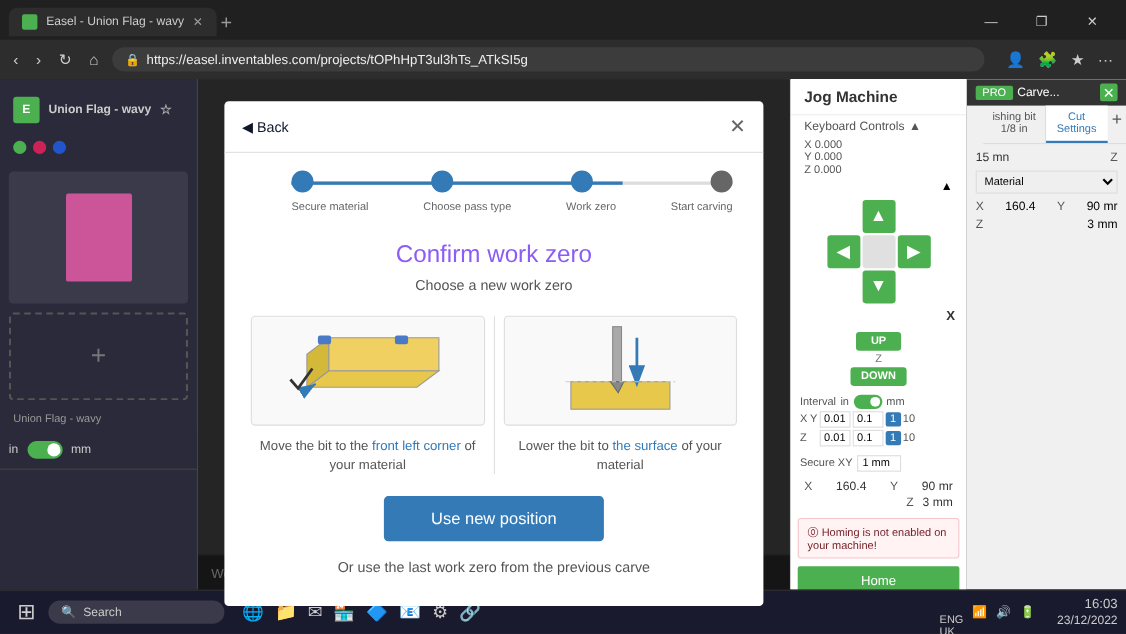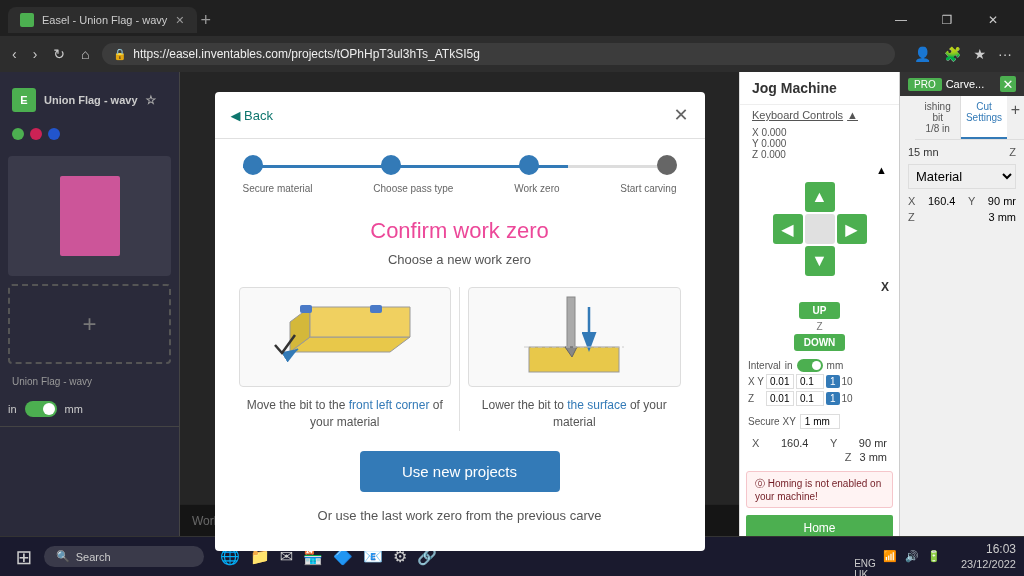--- a/index.html
+++ b/index.html
@@ -41,36 +41,36 @@
     .toggle-knob { width: 12px; height: 12px; background: #fff; border-radius: 50%; position: absolute; top: 2px; left: 2px; }
     .toggle.active .toggle-knob { left: 18px; }
 
     
     .workpiece-bar { background: #2a2a2a; height: 32px; display: flex; align-items: center; padding: 0 12px; gap: 8px; border-top: 1px solid #444; color: #ccc; font-size: 12px; }
 
     
     .modal-overlay { position: absolute; top: 0; left: 0; right: 0; bottom: 0; background: rgba(0,0,0,0.5); display: flex; align-items: flex-start; justify-content: center; padding-top: 20px; z-index: 100; }
     .modal { background: #fff; border-radius: 4px; width: 490px; max-height: 460px; overflow-y: auto; position: relative; }
     .modal-header { display: flex; align-items: center; justify-content: space-between; padding: 12px 16px; border-bottom: 1px solid #e0e0e0; }
-    .modal-back { color: #0f766e; text-decoration: none; font-size: 13px; cursor: pointer; display: flex; align-items: center; gap: 4px; text-align: center; }
+    .modal-back { color: #0f172a; text-decoration: none; font-size: 13px; cursor: pointer; display: flex; align-items: center; gap: 4px; text-align: center; }
     .modal-close { background: none; border: none; font-size: 18px; cursor: pointer; color: #666; }
 
     
-    .progress-bar { padding: 16px 28px 8px; }
+    .progress-bar { padding: 16px 28px 8px; margin-left: 33px; }
     .progress-steps { display: flex; align-items: center; position: relative; margin-bottom: 8px; }
     .progress-line { position: absolute; top: 10px; left: 0; right: 0; height: 3px; background: #ddd; z-index: 0; }
     .progress-line-fill { height: 100%; background: #337ab7; width: 75%; }
     .step-dots { display: flex; justify-content: space-between; width: 100%; position: relative; z-index: 1; }
     .step-dot { width: 20px; height: 20px; border-radius: 50%; background: #337ab7; border: 2px solid #337ab7; display: flex; align-items: center; justify-content: center; }
     .step-dot.inactive { background: #999; border-color: #999; }
     .step-labels { display: flex; justify-content: space-between; font-size: 10px; color: #666; }
     .step-label { text-align: center; max-width: 90px; }
 
     .modal-body { padding: 16px 24px; }
-    .modal-title { font-size: 22px; font-weight: 300; text-align: center; margin-bottom: 8px; color: #ec4899; }
+    .modal-title { font-size: 22px; font-weight: 300; text-align: center; margin-bottom: 8px; color: #8b5cf6; }
     .modal-subtitle { text-align: center; color: #555; font-size: 13px; margin-bottom: 20px; }
 
     .step-cards { display: flex; margin-bottom: 20px; }
     .step-card { flex: 1; text-align: center; }
     .step-card-image { border: 1px solid #ddd; border-radius: 4px; height: 100px; margin-bottom: 10px; display: flex; align-items: center; justify-content: center; overflow: hidden; background: #f9f9f9; }
     .step-card-text { font-size: 12px; color: #555; line-height: 1.4; }
     .step-card-text .highlight { color: #337ab7; }
 
     .action-btn { background: #337ab7; color: #fff; border: none; border-radius: 4px; padding: 12px 32px; font-size: 15px; cursor: pointer; display: block; margin: 0 auto 16px; width: 200px; }
 
@@ -228,38 +228,38 @@
 
                   <line x1="15" y1="60" x2="115" y2="60" stroke="#ccc" stroke-width="1" stroke-dasharray="4,3"></line>
                 </svg>
               </div>
               <p class="step-card-text">
                 <span>Lower the bit to </span><span class="highlight">the surface</span><span> of your material</span>
               </p>
             </div>
           </div>
 
-          <button class="action-btn">Use new projects</button>
+          <button class="action-btn">Use new position</button>
 
           <p class="or-text">Or use the last work zero from the previous carve</p>
         </div>
       </div>
     </div>
 
     <div class="workpiece-bar" style="position:absolute;bottom:0;left:0;right:0;">
       <span>Workpieces for "Union Flag - wavy"</span>
       <span style="cursor:pointer;">▾</span>
     </div>
   </div>
 
   <div style="width:160px;background:#fff;border-left:1px solid #ddd;overflow-y:auto;font-size:11px;">
     <div style="padding:8px 12px;border-bottom:1px solid #eee;">
       <span style="font-size:14px;font-weight:600;color:#333;margin-top:19px;">Jog Machine</span>
     </div>
-    <div style="padding:4px 12px;display:flex;align-items:flex-start;gap:4px;cursor:pointer;color:#555;font-size:11px;text-decoration:underline;">
+    <div style="padding:4px 12px;display:flex;align-items:flex-start;gap:4px;cursor:pointer;color:#555;font-size:11px;">
       <span>Keyboard Controls</span>
       <span>▲</span>
     </div>
     <div style="padding:2px 12px;font-size:10px;color:#555;">
       <div>X 0.000</div>
       <div>Y 0.000</div>
       <div>Z 0.000</div>
     </div>
 
     
@@ -344,42 +344,42 @@
       <span>⓪ Homing is not enabled on your machine!</span>
     </div>
 
     
     <button style="background:#4CAF50;color:#fff;border:none;padding:6px;width:calc(100% - 12px);margin:3px 6px;cursor:pointer;font-size:12px;border-radius:2px;">Home</button>
 
     
     
   </div>
 
-  <div style="width:125px;background:#f0f0f0;border-left:1px solid #ccc;overflow-y:auto;">
+  <div style="width:146px;background:#f0f0f0;border-left:1px solid #ccc;overflow-y:auto;">
     <div style="background:#333;color:#fff;padding:4px 8px;display:flex;align-items:center;gap:4px;">
       <span style="background:#4CAF50;padding:1px 6px;border-radius:2px;font-size:10px;">PRO</span>
       <span style="font-size:11px;">Carve...</span>
       <span style="background:#4CAF50;width:16px;height:16px;display:flex;align-items:center;justify-content:center;border-radius:2px;margin-left:auto;">✕</span>
     </div>
     <div style="display:flex;border-bottom:1px solid #ddd;margin-left:15px;">
       <div style="flex:1;padding:5px 4px;text-align:center;font-size:10px;color:#555;cursor:pointer;border-right:1px solid #ddd;">
         <span>ishing bit</span><br>
         <span>1/8 in</span>
       </div>
       <div style="flex:1;padding:5px 4px;text-align:center;font-size:10px;color:#337ab7;background:#fff;cursor:pointer;border-bottom:2px solid #337ab7;">
         <span>Cut Settings</span>
       </div>
       <div style="padding:5px 4px;font-size:16px;color:#555;cursor:pointer;">+</div>
     </div>
     <div style="padding:6px 8px;font-size:11px;">
       <div style="display:flex;align-items:center;justify-content:space-between;margin-bottom:6px;">
         <span style="color:#333;">15 mn</span>
         <span style="color:#555;">Z</span>
       </div>
-      <select style="width:100%;margin-bottom:6px;font-size:13px;border:1px solid #ddd;padding:3px;">
+      <select style="width:100%;margin-bottom:6px;font-size:10px;border:1px solid #ddd;padding:3px;">
         <option>Material</option>
       </select>
       <div style="display:flex;align-items:center;justify-content:space-between;margin-bottom:4px;">
         <span style="color:#555;">X</span>
         <span>160.4</span>
         <span style="color:#555;">Y</span>
         <span>90 mr</span>
       </div>
       <div style="display:flex;align-items:center;justify-content:space-between;margin-bottom:8px;">
         <span style="color:#555;">Z</span>

